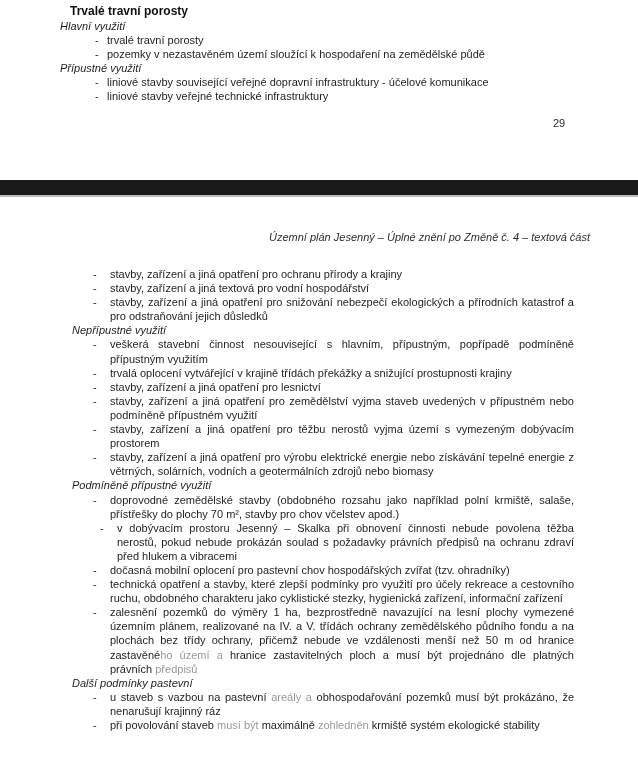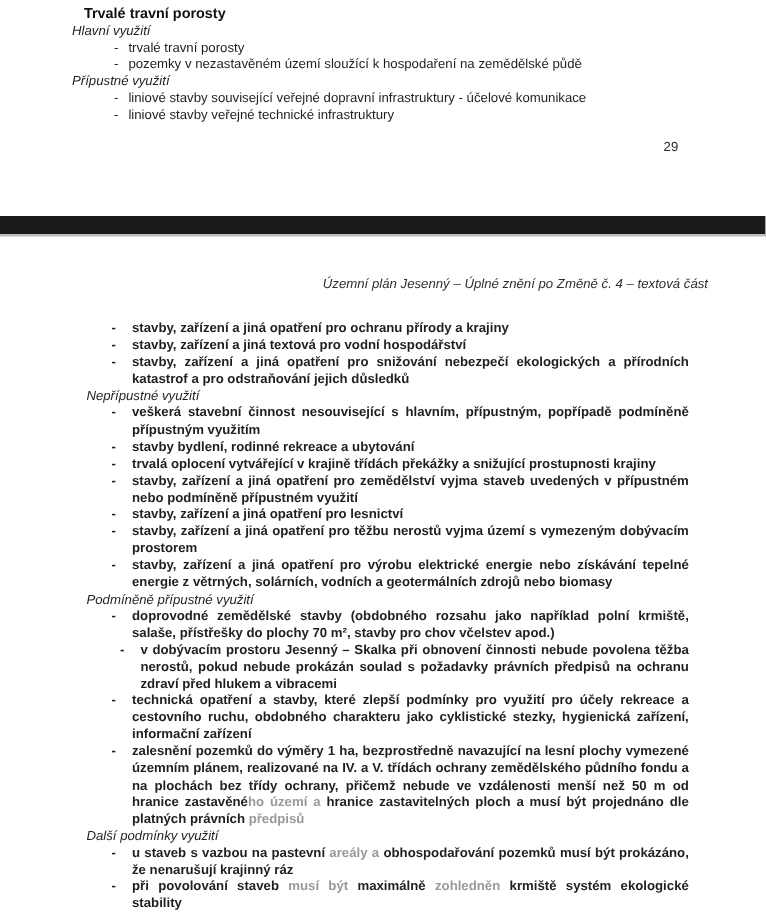--- a/index.html
+++ b/index.html
@@ -20,21 +20,21 @@
   }
   .page2 { top: 197px; height: 571px; }
   .bold { font-weight: bold; }
   .label { font-size: 11px; line-height: 14.1px; color: #1f1f1f; font-style: italic; }
   .bullet {
     position: relative;
     padding-left: 17px;
     font-size: 11px; line-height: 14.1px; color: #1f1f1f;
   }
   .bullet::before { content: "-"; position: absolute; left: 0; top: 0; }
-  .j { text-align: justify; font-weight: bold; }
+  .j { text-align: justify; }
   .gray { color: #999999; }
 
   
   .p1content { position: absolute; left: 60px; right: 64px; top: 4px; }
   .p1content .heading { font-size: 12px; line-height: 15px; margin-left: 10px; color: #111; }
   .p1content .bullet { margin-left: 35px; padding-left: 12px; }
   .pagenum {
     position: absolute; left: 553px; top: 117px;
     font-size: 11px; color: #2a2a2a;
   }
@@ -73,36 +73,36 @@
   <div class="page page2">
     <div class="runhead">Územní plán Jesenný – Úplné znění po Změně č. 4 – textová část</div>
 
     <div class="p2content">
       <div class="bullet j">stavby, zařízení a jiná opatření pro ochranu přírody a krajiny</div>
       <div class="bullet j">stavby, zařízení a jiná textová pro vodní hospodářství</div>
       <div class="bullet j">stavby, zařízení a jiná opatření pro snižování nebezpečí ekologických a přírodních katastrof a pro odstraňování jejich důsledků</div>
 
       <div class="label">Nepřípustné využití</div>
       <div class="bullet j">veškerá stavební činnost nesouvisející s hlavním, přípustným, popřípadě podmíněně přípustným využitím</div>
-      <div class="bullet j">stavby bydlení, rodinné rekreace a ubytování</div>
       <div class="bullet j">trvalá oplocení vytvářející v krajině třídách překážky a snižující prostupnosti krajiny</div>
+      <div class="bullet j">stavby, zařízení a jiná opatření pro lesnictví</div>
       <div class="bullet j">stavby, zařízení a jiná opatření pro zemědělství vyjma staveb uvedených v přípustném nebo podmíněně přípustném využití</div>
-      <div class="bullet j">stavby, zařízení a jiná opatření pro lesnictví</div>
       <div class="bullet j">stavby, zařízení a jiná opatření pro těžbu nerostů vyjma území s vymezeným dobývacím prostorem</div>
       <div class="bullet j">stavby, zařízení a jiná opatření pro výrobu elektrické energie nebo získávání tepelné energie z větrných, solárních, vodních a geotermálních zdrojů nebo biomasy</div>
 
       <div class="label">Podmíněně přípustné využití</div>
       <div class="bullet j">doprovodné zemědělské stavby (obdobného rozsahu jako například polní krmiště, salaše, přístřešky do plochy 70 m², stavby pro chov včelstev apod.)</div>
       <div class="bullet j indent2">v dobývacím prostoru Jesenný – Skalka při obnovení činnosti nebude povolena těžba nerostů, pokud nebude prokázán soulad s požadavky právních předpisů na ochranu zdraví před hlukem a vibracemi</div>
+      <div class="bullet j">dočasná mobilní oplocení pro pastevní chov hospodářských zvířat (tzv. ohradníky)</div>
       <div class="bullet j">technická opatření a stavby, které zlepší podmínky pro využití pro účely rekreace a cestovního ruchu, obdobného charakteru jako cyklistické stezky, hygienická zařízení, informační zařízení</div>
       <div class="bullet j">
         <span>zalesnění pozemků do výměry 1 ha, bezprostředně navazující na lesní plochy vymezené územním plánem, realizované na IV. a V. třídách ochrany zemědělského půdního fondu a na plochách bez třídy ochrany, přičemž nebude ve vzdálenosti menší než 50 m od hranice zastavěné</span><span class="gray">ho území a </span><span>hranice zastavitelných ploch a musí být projednáno dle platných právních </span><span class="gray">předpisů</span>
       </div>
 
-      <div class="label">Další podmínky využití</div>
+      <div class="label">Další podmínky pastevní</div>
       <div class="bullet j">
         <span>u staveb s vazbou na pastevní </span><span class="gray">areály a</span><span> obhospodařování pozemků musí být prokázáno, že nenarušují krajinný ráz</span>
       </div>
       <div class="bullet j">
         <span>při povolování staveb </span><span class="gray">musí být</span><span> maximálně </span><span class="gray">zohledněn</span><span> krmiště systém ekologické stability</span>
       </div>
     </div>
   </div>
 
 </div>

